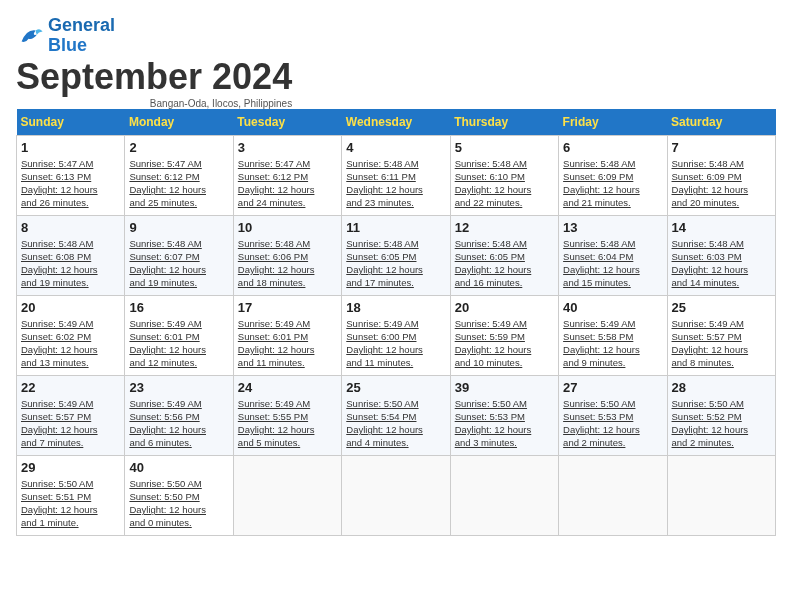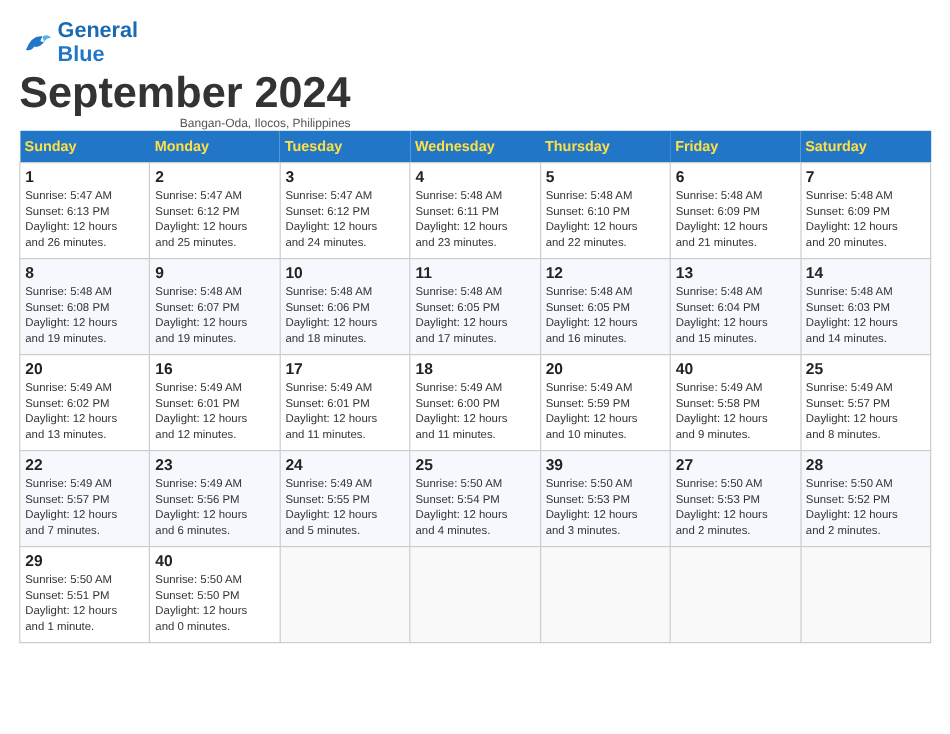--- a/index.html
+++ b/index.html
@@ -76,20 +76,21 @@
       font-size: 13px;
       font-weight: bold;
       color: #222;
       display: block;
       margin-bottom: 2px;
     }
     .day-info {
       font-size: 9.5px;
       color: #333;
       line-height: 1.4;
+      text-decoration: underline;
     }
     .empty-cell {
       background: #f9f9f9 !important;
     }
   </style>
 </head>
 <body>
 
 <div class="header">
   <div class="logo">

